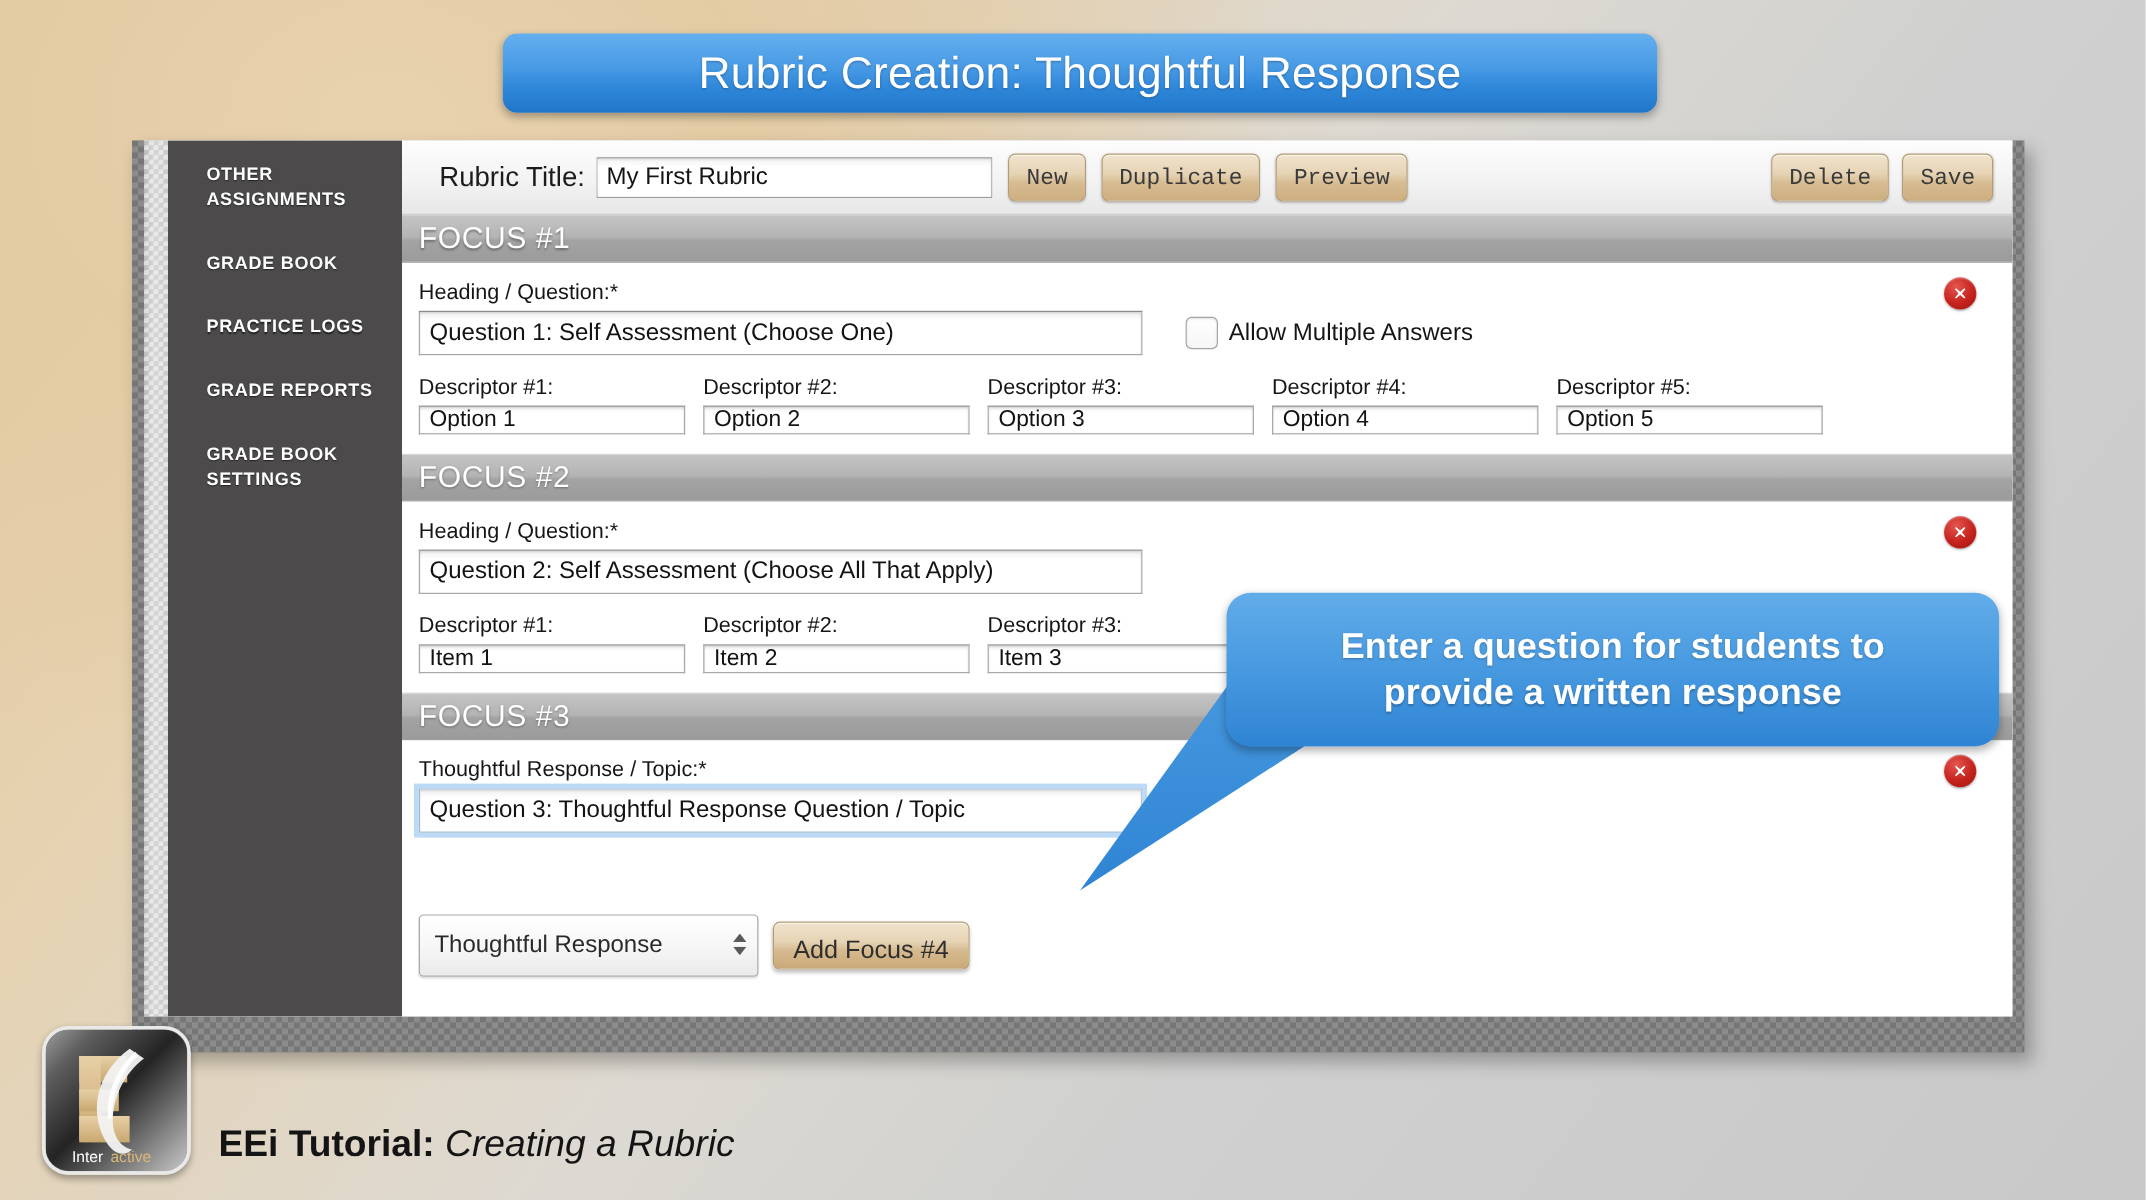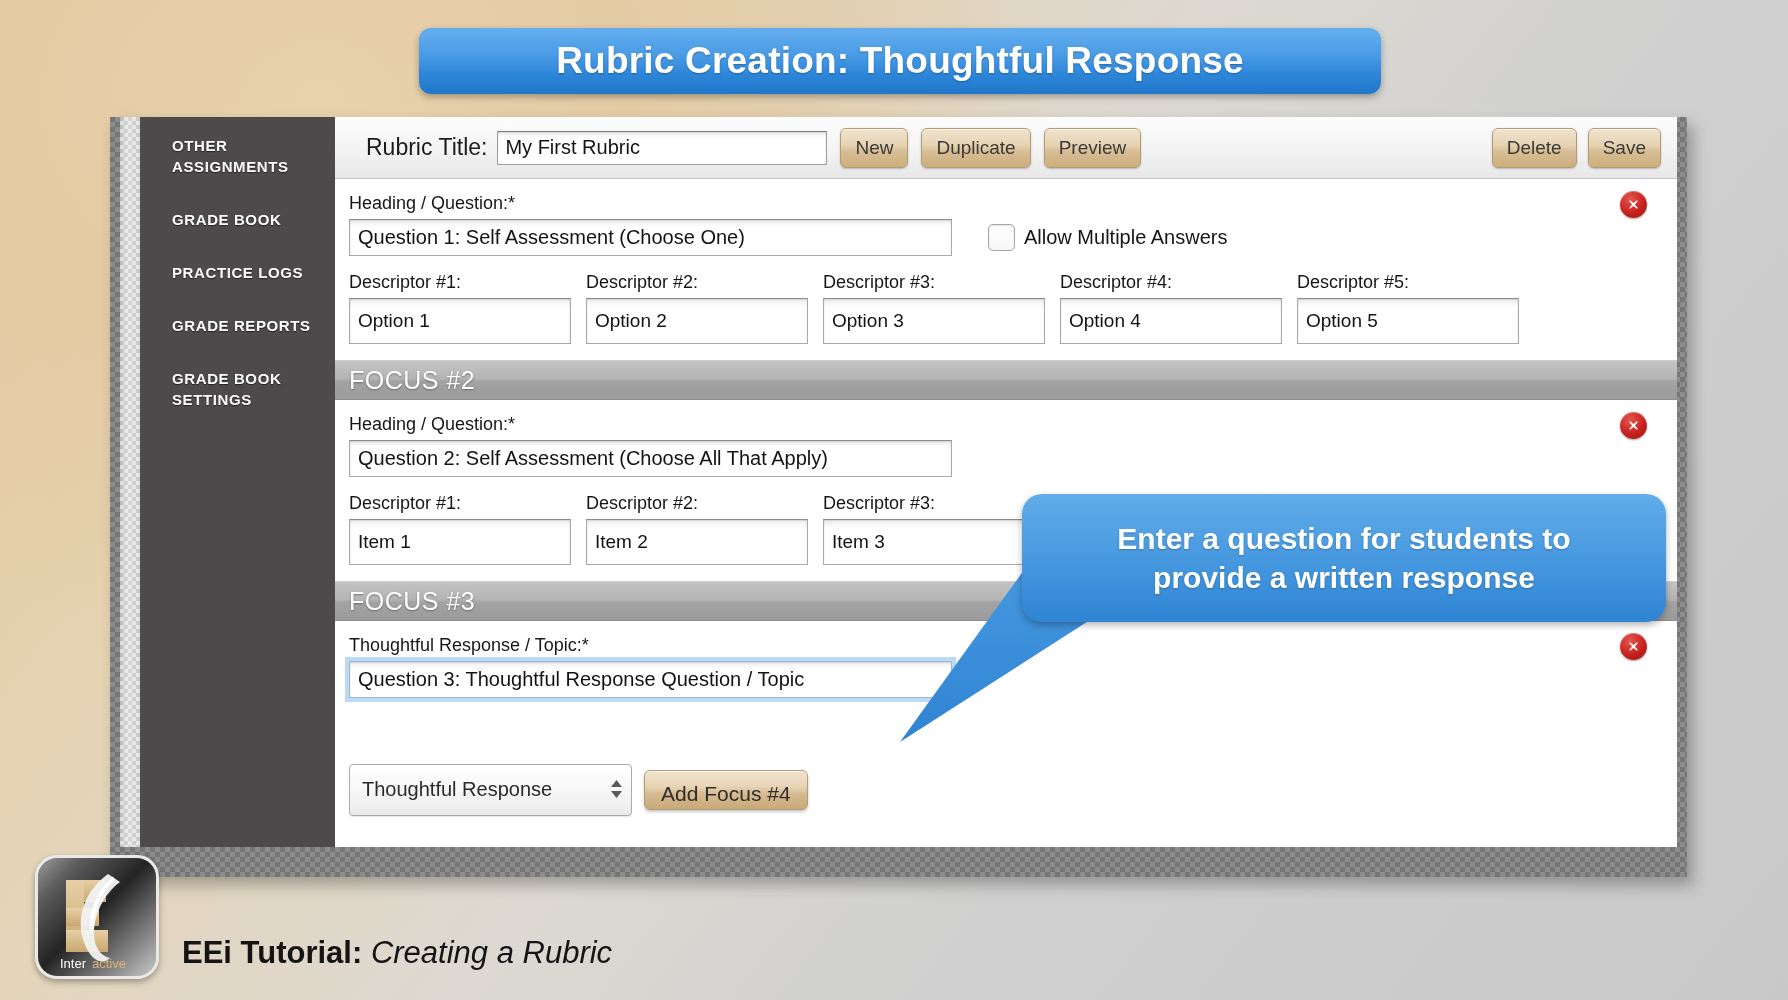--- a/index.html
+++ b/index.html
@@ -27,21 +27,21 @@
     border-radius: 12px;
     background: linear-gradient(180deg, #64aeee 0%, #4a9ce6 40%, #2e86d9 70%, #2077c9 100%);
     box-shadow: 0 3px 7px rgba(0,0,0,0.30);
     display: flex;
     align-items: center;
     justify-content: center;
   }
   .title-banner-text {
     color: #ffffff;
     font-size: 37px;
-    font-weight: bold;
+    font-weight: normal;
     letter-spacing: 0.2px;
     text-shadow: 0 1px 2px rgba(0,0,0,0.28);
     white-space: nowrap;
   }
 
   
   .app-window {
     position: absolute;
     left: 110px;
     top: 117px;
@@ -143,21 +143,21 @@
   }
   .tbtn {
     height: 40px;
     margin-left: 13px;
     padding: 0 14px;
     border: 1px solid #b39b73;
     border-radius: 6px;
     background: linear-gradient(180deg, #f0e3cd 0%, #e6d3b4 42%, #d7bd93 60%, #cdae7f 100%);
     color: #3a3a3a;
     font-size: 19px;
-    font-family: Liberation Sans, sans-serif;
+    font-family: Liberation Mono, monospace;
     cursor: pointer;
     box-shadow: 0 1px 2px rgba(0,0,0,0.22), inset 0 1px 0 rgba(255,255,255,0.65);
     white-space: nowrap;
   }
   .toolbar-spacer { flex: 1 1 auto; }
   .tbtn.right { margin-left: 11px; }
 
   
   .focus-header {
     height: 40px;
@@ -233,21 +233,21 @@
 
   .desc-row {
     display: flex;
     margin-top: 16px;
   }
   .desc-cell {
     margin-right: 15px;
   }
   .desc-input {
     width: 222px;
-    height: 46px;
+    height: 24px;
     border: 1px solid #a8a8a8;
     border-top-color: #8a8a8a;
     background: linear-gradient(180deg, #efefef 0%, #ffffff 20%, #ffffff 100%);
     font-size: 19px;
     color: #131313;
     padding: 0 8px;
     box-sizing: border-box;
     font-family: "Liberation Sans", sans-serif;
     box-shadow: inset 0 1px 2px rgba(0,0,0,0.13);
   }
@@ -404,20 +404,23 @@
         <div class="toolbar-label">Rubric Title:</div>
         <input class="title-input" type="text" value="My First Rubric" style="">
         <button class="tbtn">New</button>
         <button class="tbtn">Duplicate</button>
         <button class="tbtn">Preview</button>
         <div class="toolbar-spacer"></div>
         <button class="tbtn right">Delete</button>
         <button class="tbtn right">Save</button>
       </div>
 
+      <div class="focus-header">
+        <span class="focus-header-text">FOCUS #1</span>
+      </div>
       <div class="focus-body">
         <div class="del-icon" style="top:12px;">
           <svg width="15" height="15" viewBox="0 0 15 15" aria-hidden="true">
             <path d="M4 3.2 L7.5 6.1 L11 3.2 L11.8 4.0 L8.9 7.5 L11.8 11 L11 11.8 L7.5 8.9 L4 11.8 L3.2 11 L6.1 7.5 L3.2 4.0 Z" fill="#ffffff"></path>
           </svg>
         </div>
         <div class="field-label">Heading / Question:*</div>
         <div class="q-row">
           <input class="q-input" type="text" value="Question 1: Self Assessment (Choose One)" style="">
           <div class="chk-wrap">

